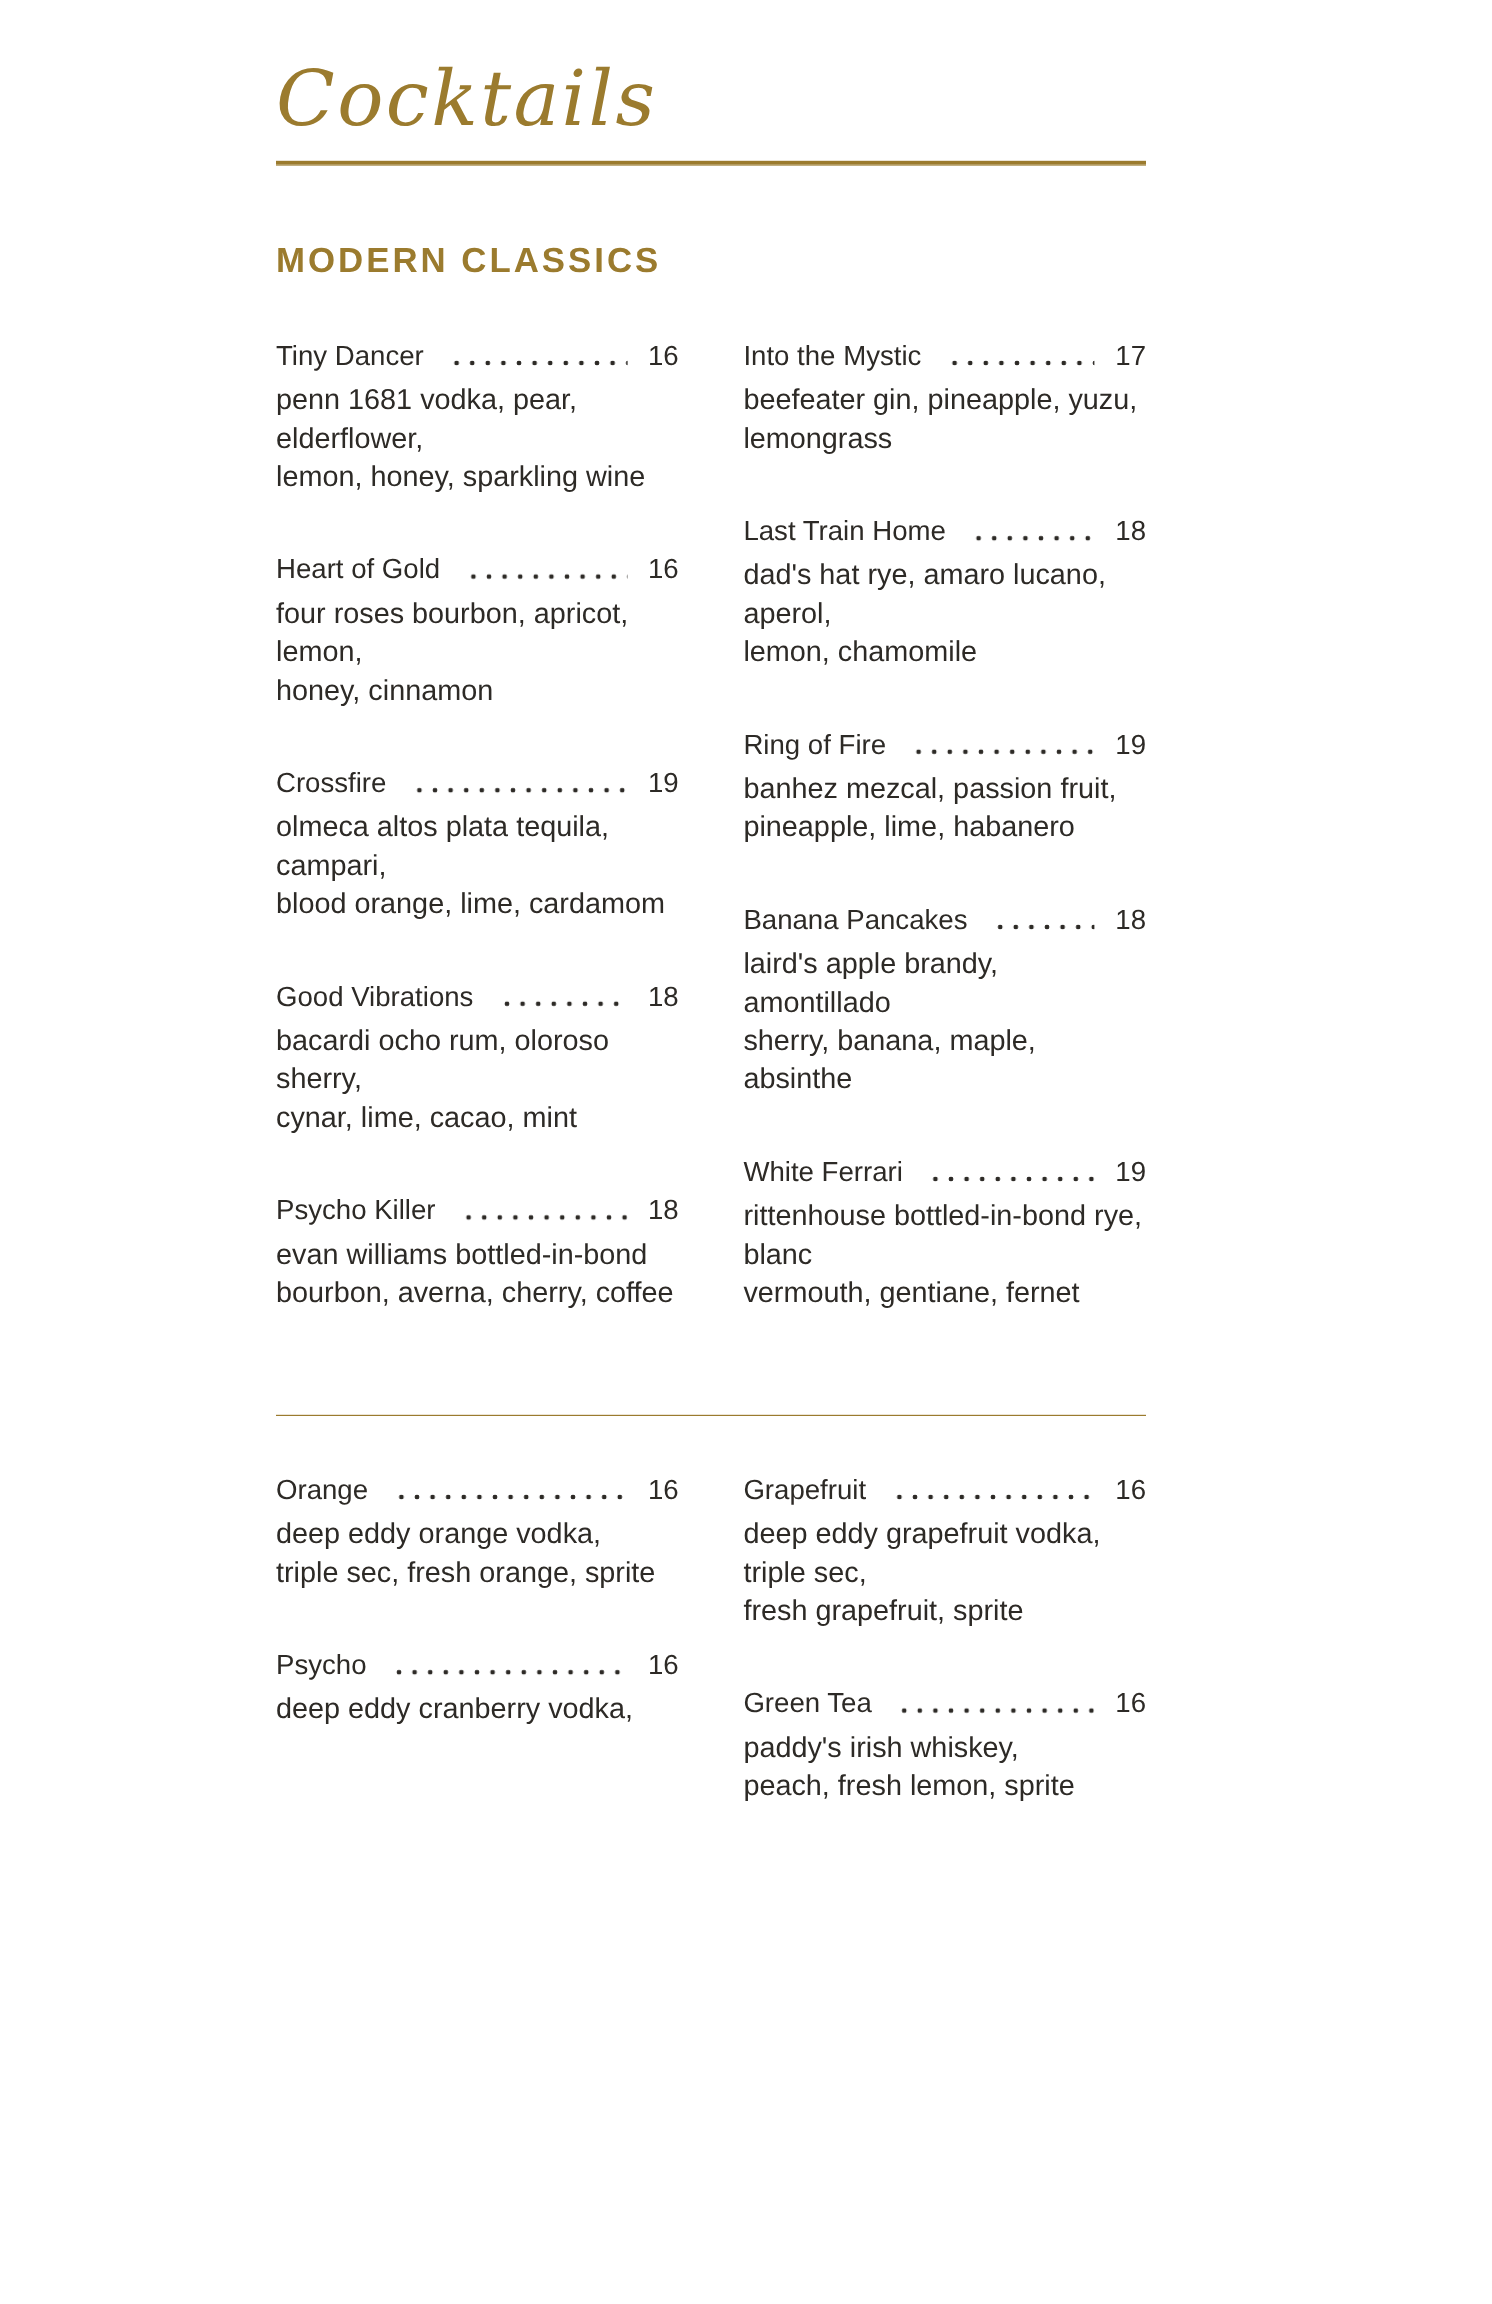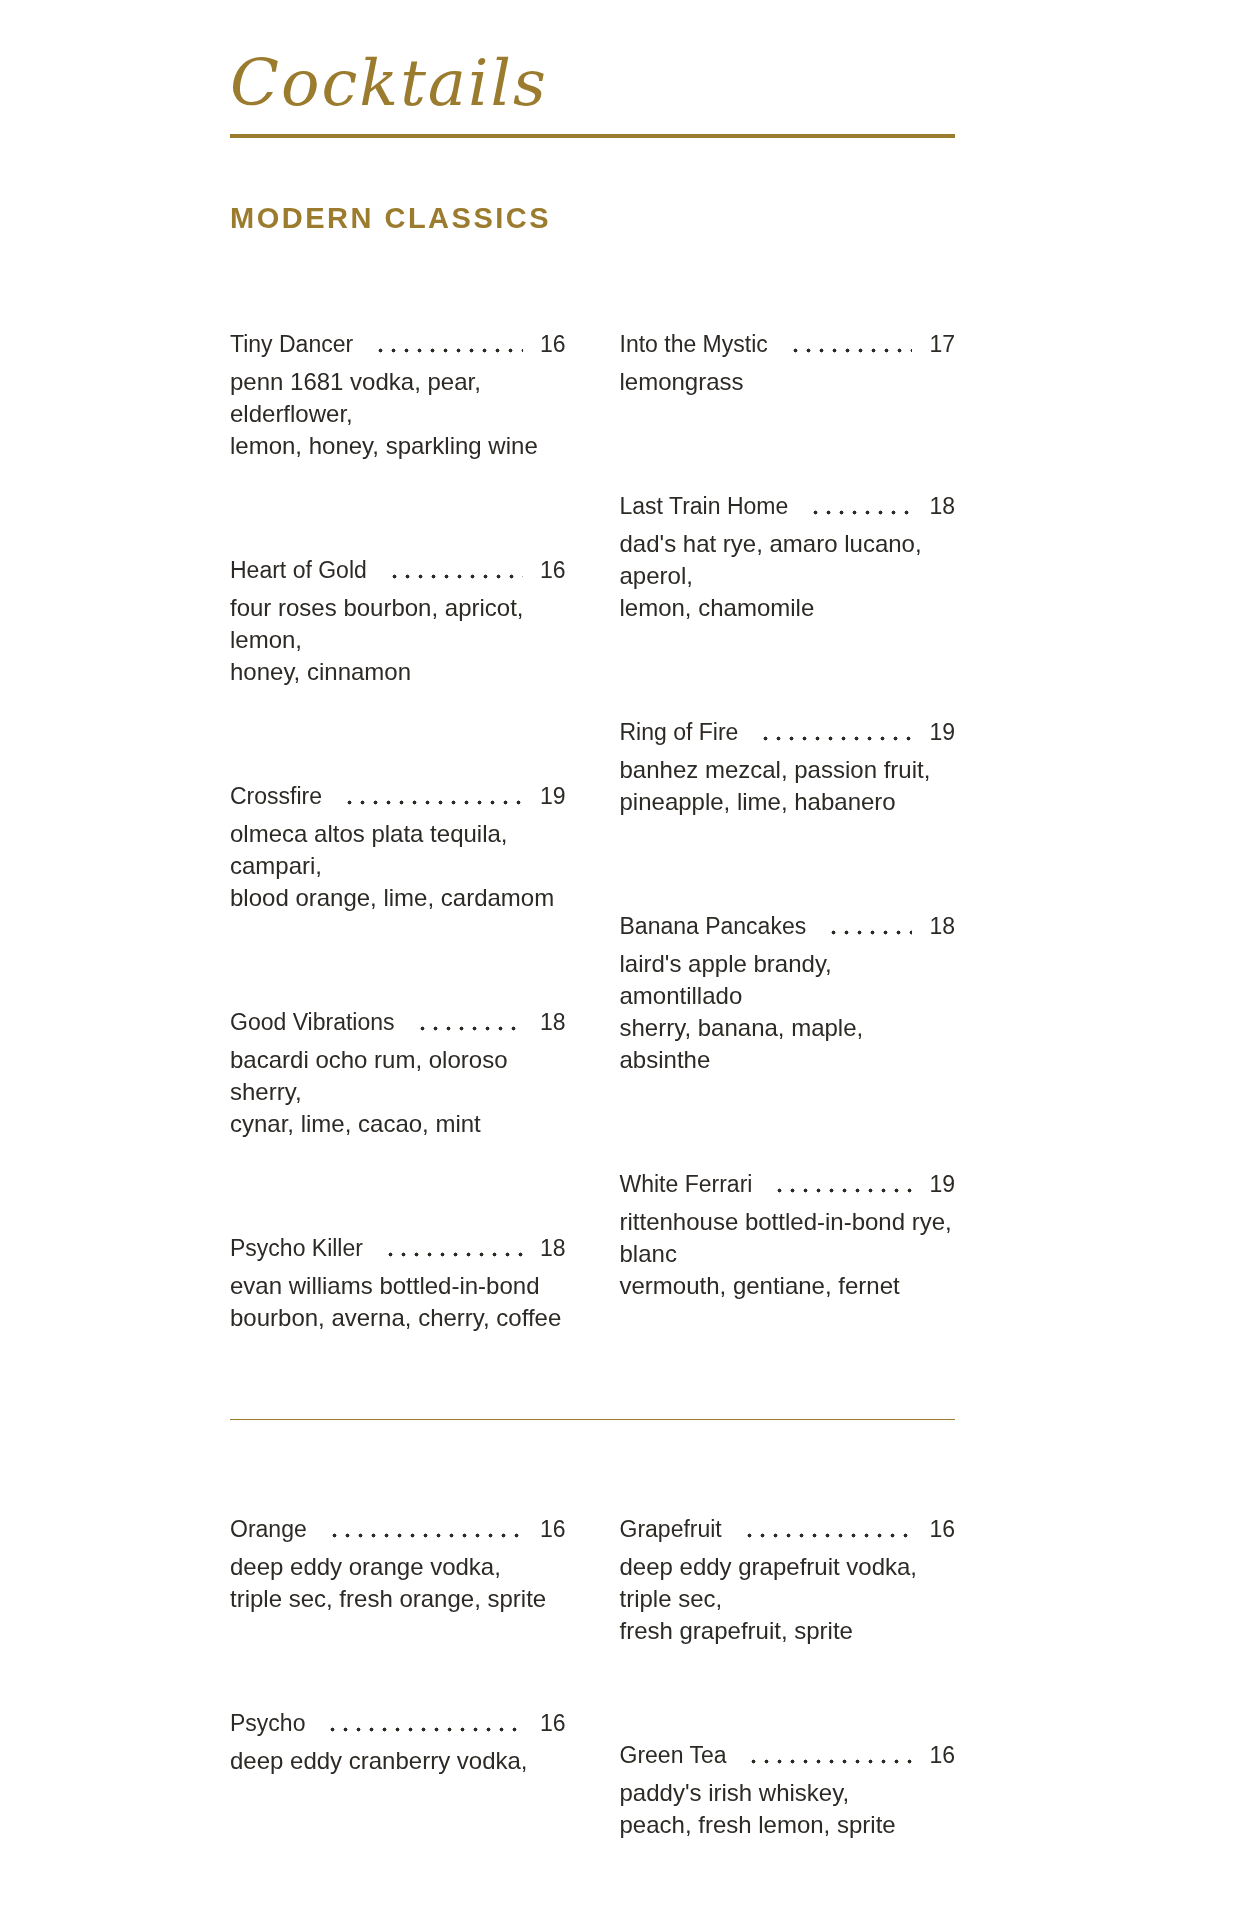--- a/index.html
+++ b/index.html
@@ -45,21 +45,21 @@
   .menu-col { display: flex; flex-direction: column; }
   .menu-item { margin-bottom: 45px; }
   .item-row {
     display: flex;
     align-items: flex-end;
     font-size: 23px;
     line-height: 30px;
     gap: 12px;
   }
   .item-name { white-space: nowrap; }
-  .item-price { white-space: nowrap; margin-top: 48px; }
+  .item-price { white-space: nowrap; }
   .item-dots {
     flex: 1;
     height: 5px;
     margin: 0 5px 6px 9px;
     background-image: radial-gradient(circle, #2d2a26 1.7px, transparent 2.2px);
     background-size: 13px 5px;
     background-repeat: repeat-x;
     background-position: left bottom;
   }
   .item-desc {
@@ -148,20 +148,21 @@
     </div>
     <div class="menu-col">
 
       <div class="menu-item">
         <div class="item-row">
           <span class="item-name">Into the Mystic</span>
           <span class="item-dots"></span>
           <span class="item-price">17</span>
         </div>
         <div class="item-desc">
+          <div>beefeater gin, pineapple, yuzu,</div>
           <div>lemongrass</div>
         </div>
       </div>
 
       <div class="menu-item">
         <div class="item-row">
           <span class="item-name">Last Train Home</span>
           <span class="item-dots"></span>
           <span class="item-price">18</span>
         </div>

